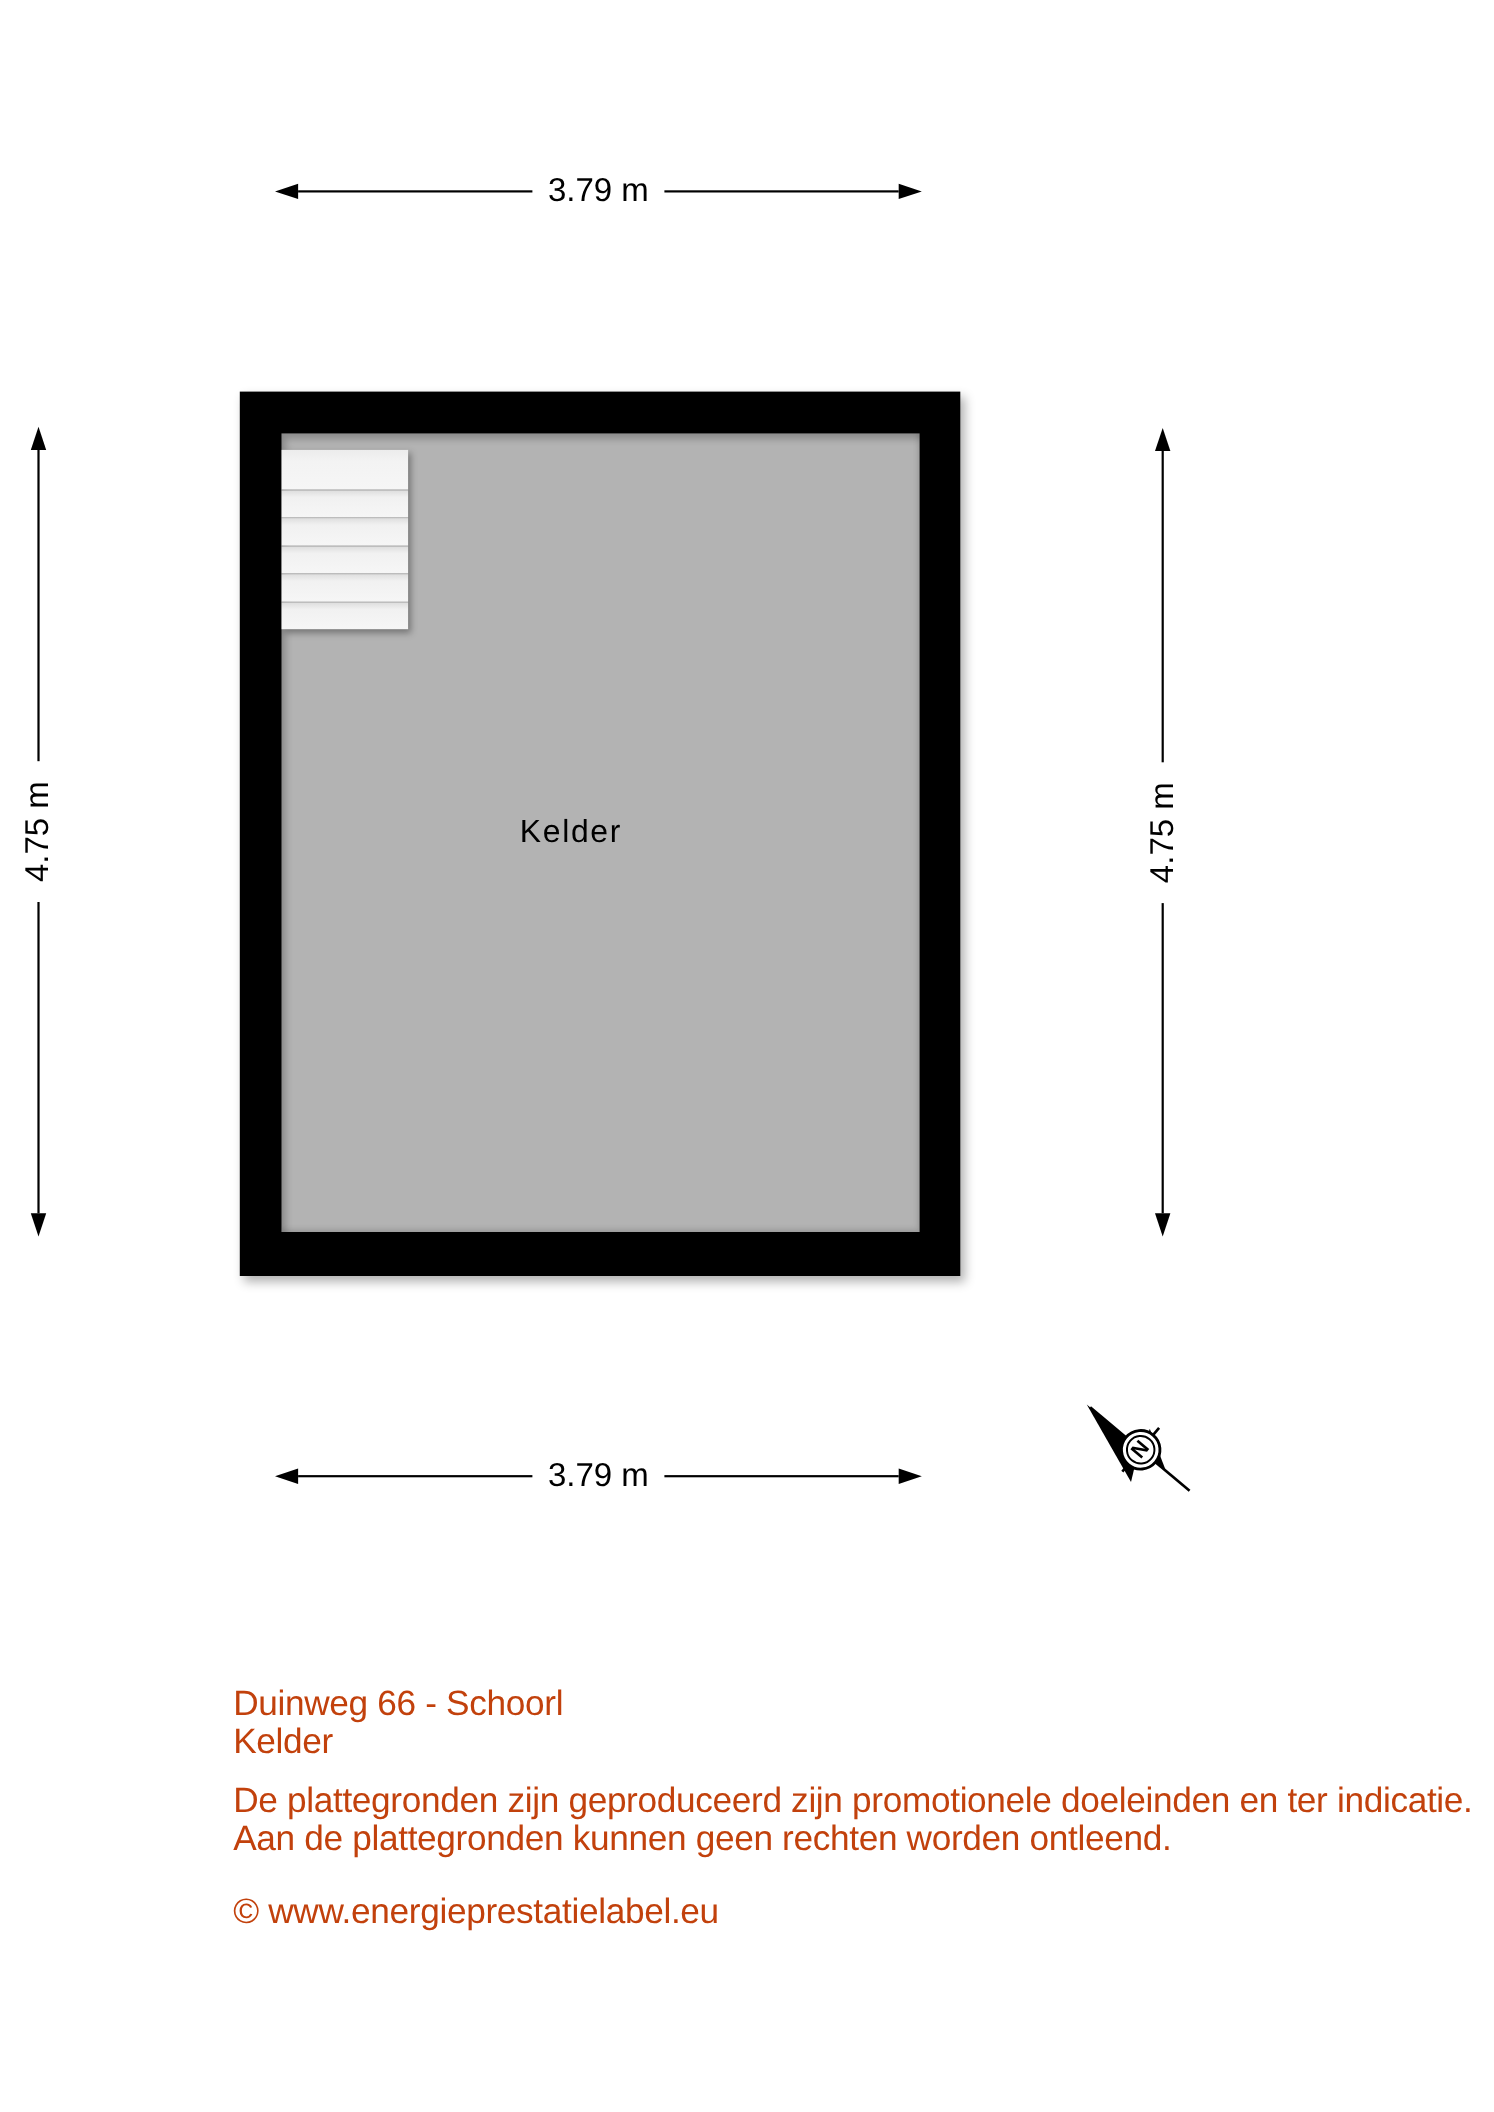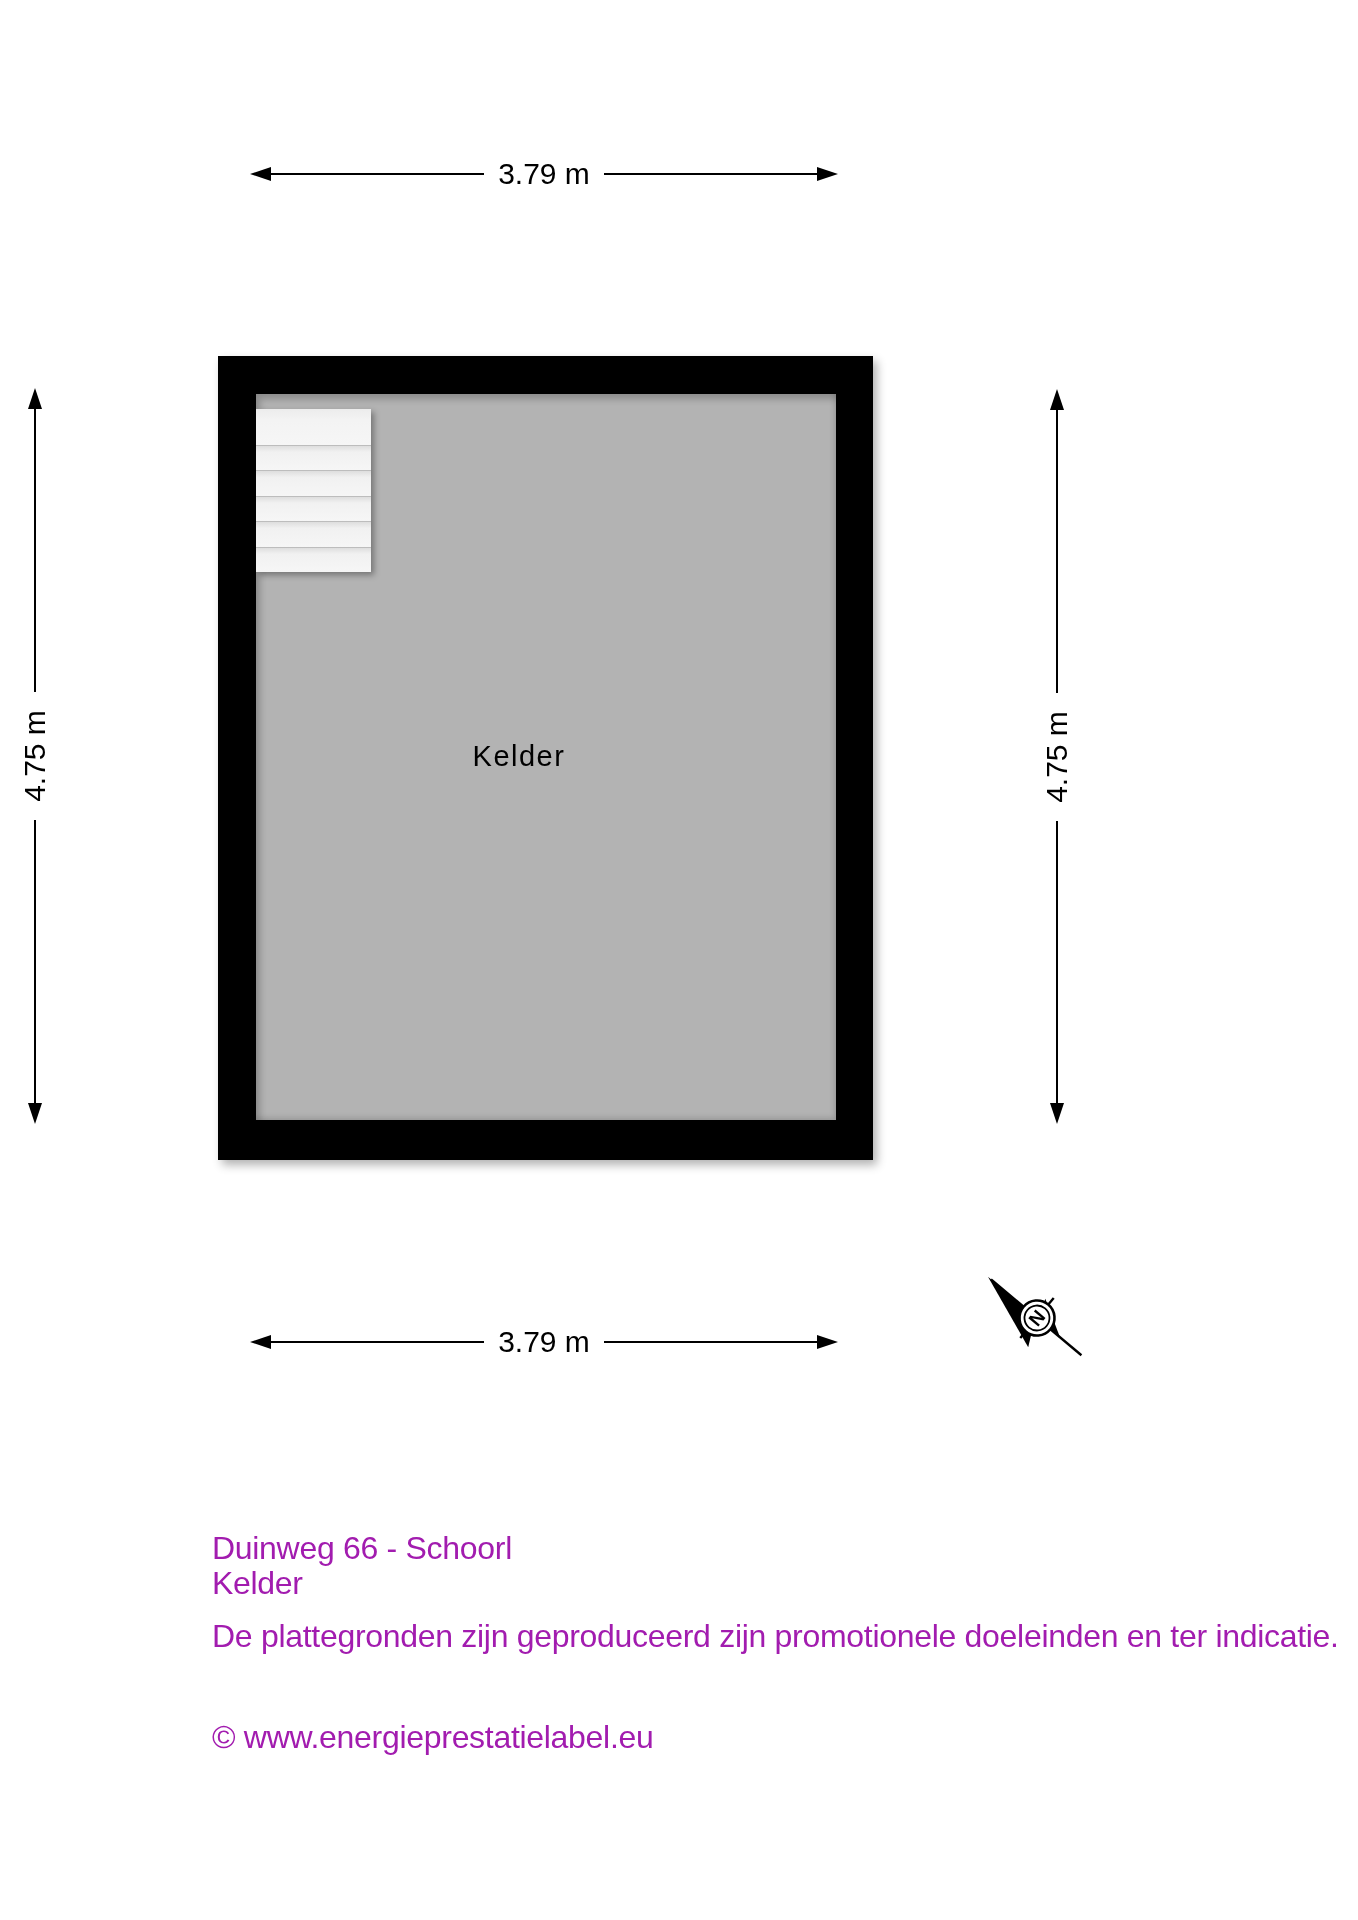--- a/index.html
+++ b/index.html
@@ -99,21 +99,21 @@
   
   .compass { position: absolute; left: 972px; top: 1258px; }
 
   
   .footer-text {
     position: absolute;
     left: 212px;
     font-size: 32px;
     letter-spacing: -0.3px;
     line-height: 35px;
-    color: #a21caf;
+    color: #c2410c;
   }
   #title-block     { top: 1531px; }
   #disclaimer-block{ top: 1619px; }
   #copyright-line  { top: 1720px; }
 </style>
 </head>
 <body>
 
 <div class="canvas">
 
@@ -179,17 +179,18 @@
     </g>
   </svg>
 
   <div class="footer-text" id="title-block">
     <div>Duinweg 66 - Schoorl</div>
     <div>Kelder</div>
   </div>
 
   <div class="footer-text" id="disclaimer-block">
     <div>De plattegronden zijn geproduceerd zijn promotionele doeleinden en ter indicatie.</div>
+    <div>Aan de plattegronden kunnen geen rechten worden ontleend.</div>
   </div>
 
   <div class="footer-text" id="copyright-line">© www.energieprestatielabel.eu</div>
 
 </div>
 
 </body></html>

